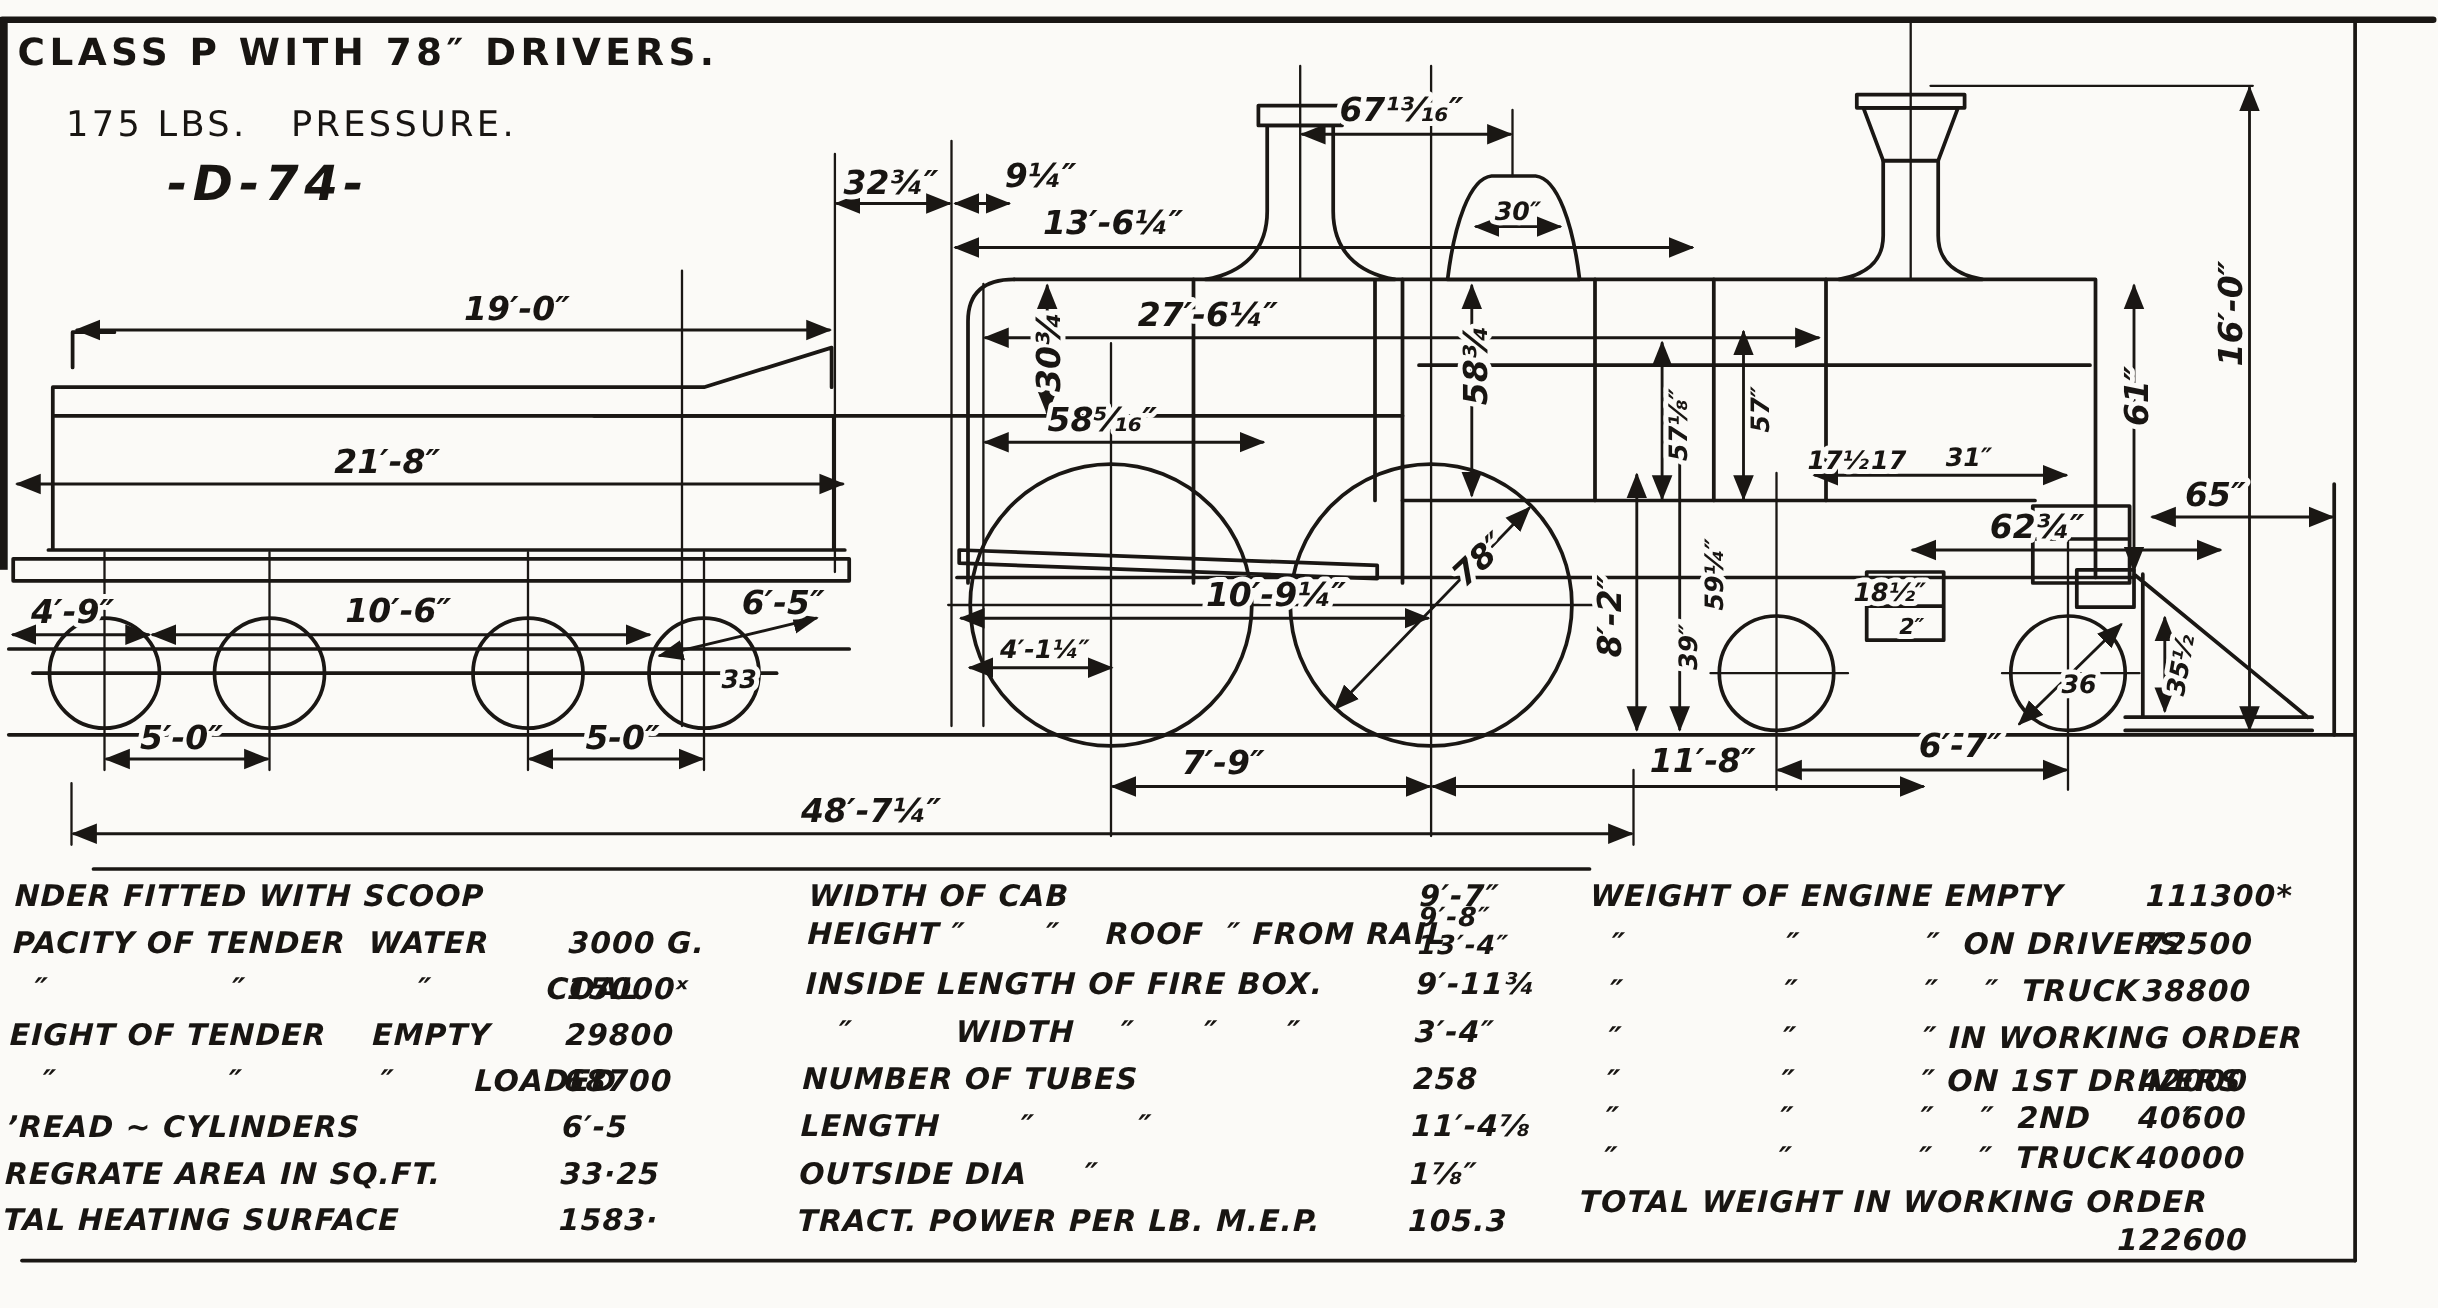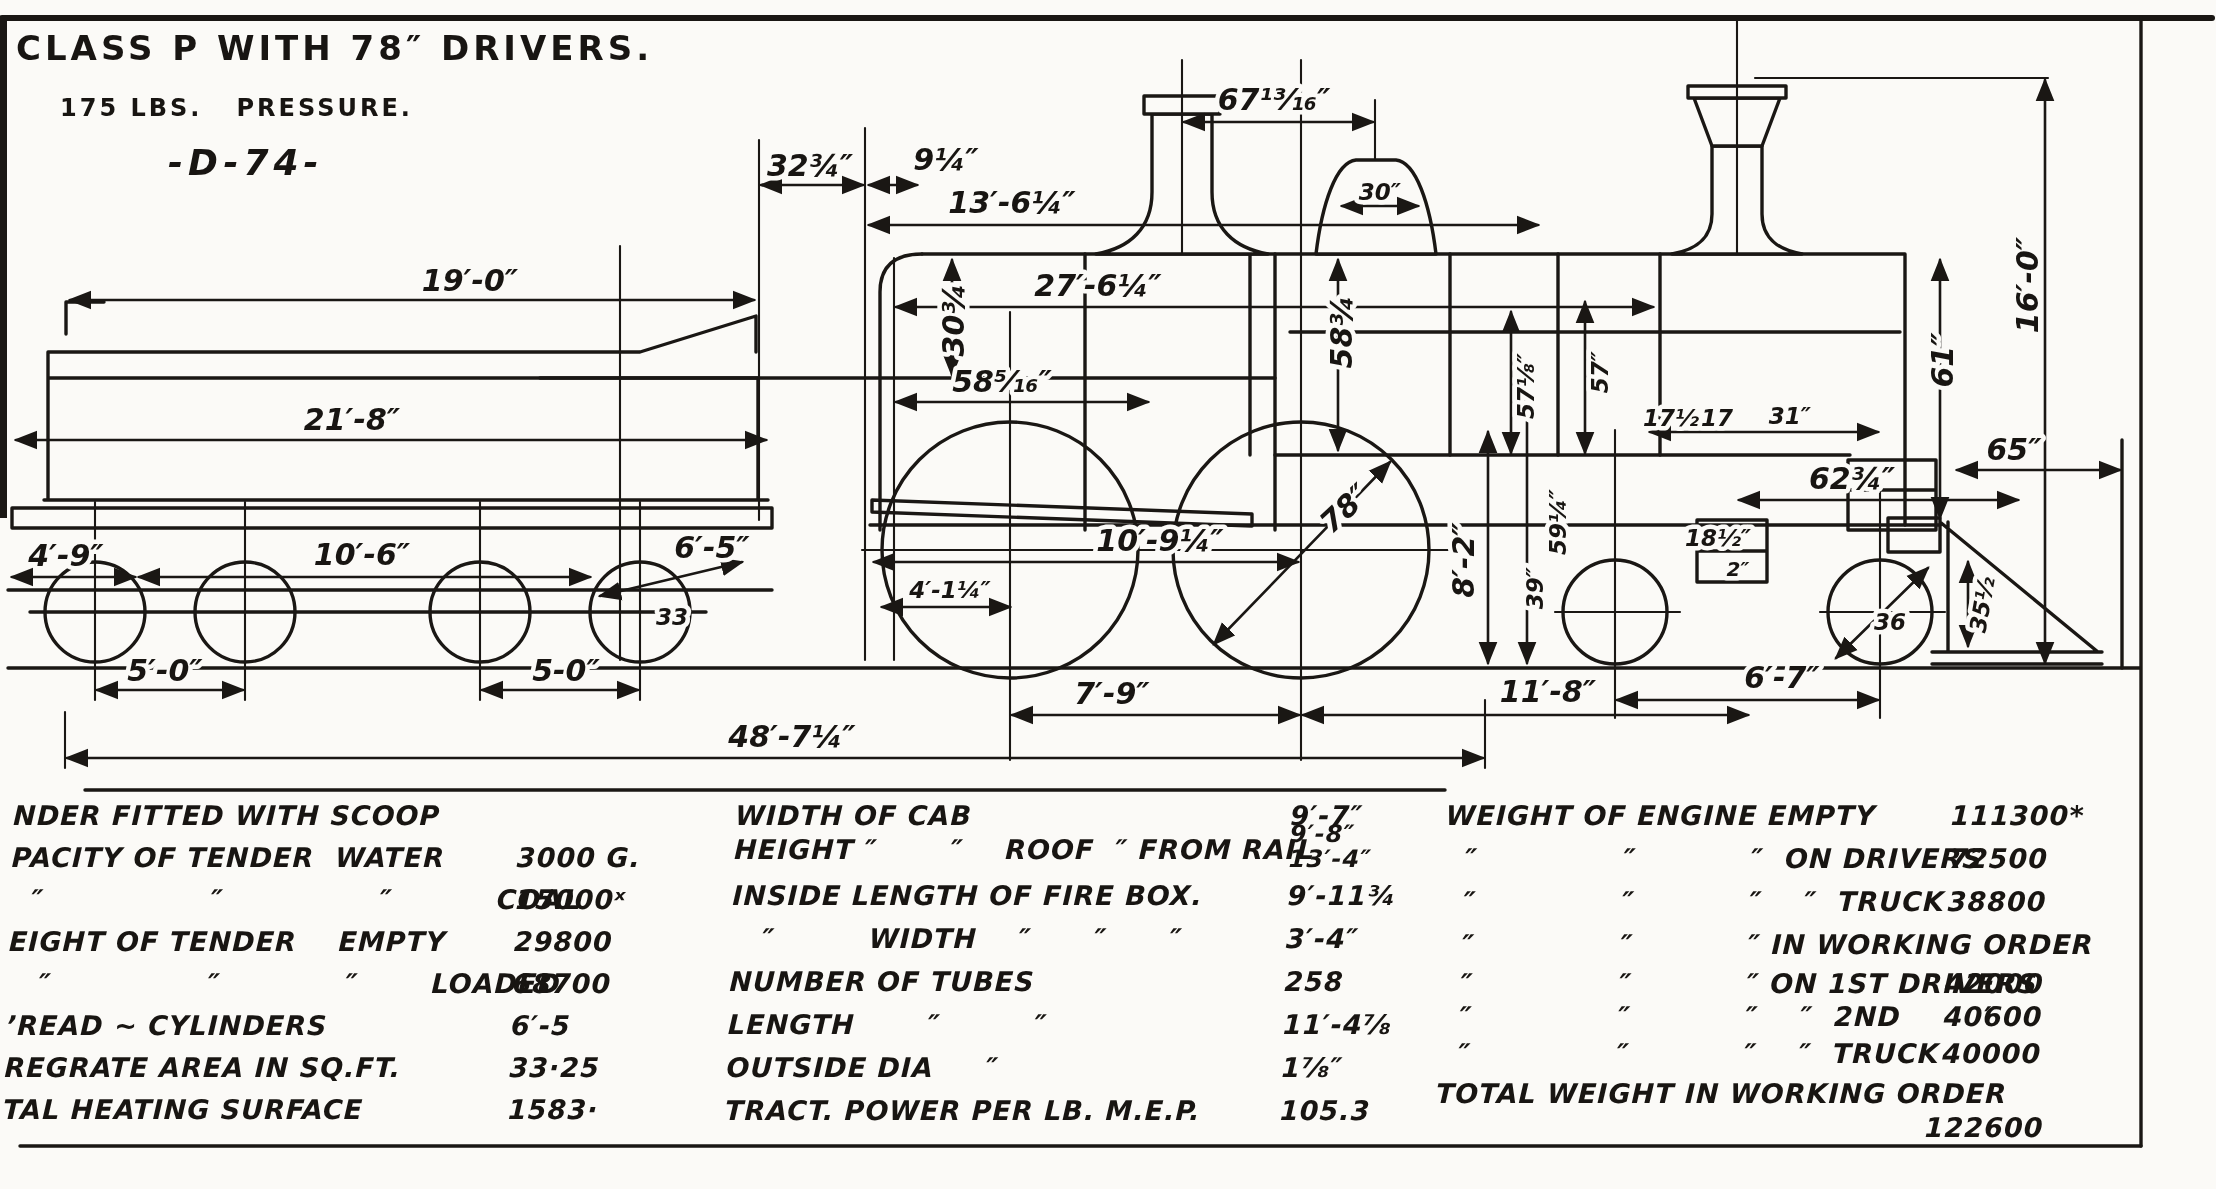--- a/index.html
+++ b/index.html
@@ -1,19 +1,19 @@
 <!DOCTYPE html>
 <html><head>
 <meta charset="utf-8">
 <style>
   html,body{margin:0;padding:0}
   body{width:2216px;height:1189px;background:#fbfaf7;font-family:"DejaVu Sans",sans-serif;color:#181512;overflow:hidden;position:relative}
   .title{position:absolute;left:16px;top:28px;font-weight:bold;font-size:34px;letter-spacing:4px;white-space:pre}
-  .pressure{position:absolute;left:60px;top:94px;font-weight:bold;font-size:24px;letter-spacing:3px;white-space:pre}
-  .dnum{position:absolute;left:168px;top:142px;font-weight:bold;font-style:italic;font-size:36px;letter-spacing:5px}
+  .pressure{position:absolute;left:60px;top:94px;font-weight:normal;font-size:32px;letter-spacing:3px;white-space:pre}
+  .dnum{position:absolute;left:152px;top:142px;font-weight:bold;font-style:italic;font-size:44px;letter-spacing:5px}
   svg.draw{position:absolute;left:0;top:0}
   .ink{stroke:#1a1714;fill:none;stroke-width:3.4;stroke-linecap:round;stroke-linejoin:round}
   .thick{stroke-width:6}
   .dim{stroke:#1a1714;fill:none;stroke-width:2.6;stroke-linecap:round}
   .ext{stroke:#1a1714;fill:none;stroke-width:2.1;stroke-linecap:round}
   .bgfill{fill:#fbfaf7}
   text{font-family:"DejaVu Sans",sans-serif;font-weight:bold;font-style:italic;fill:#181512;
        paint-order:stroke;stroke:#fbfaf7;stroke-width:9px;stroke-linejoin:round}
   .dlab{font-size:30px;text-anchor:middle}
   .sm{font-size:23px}

